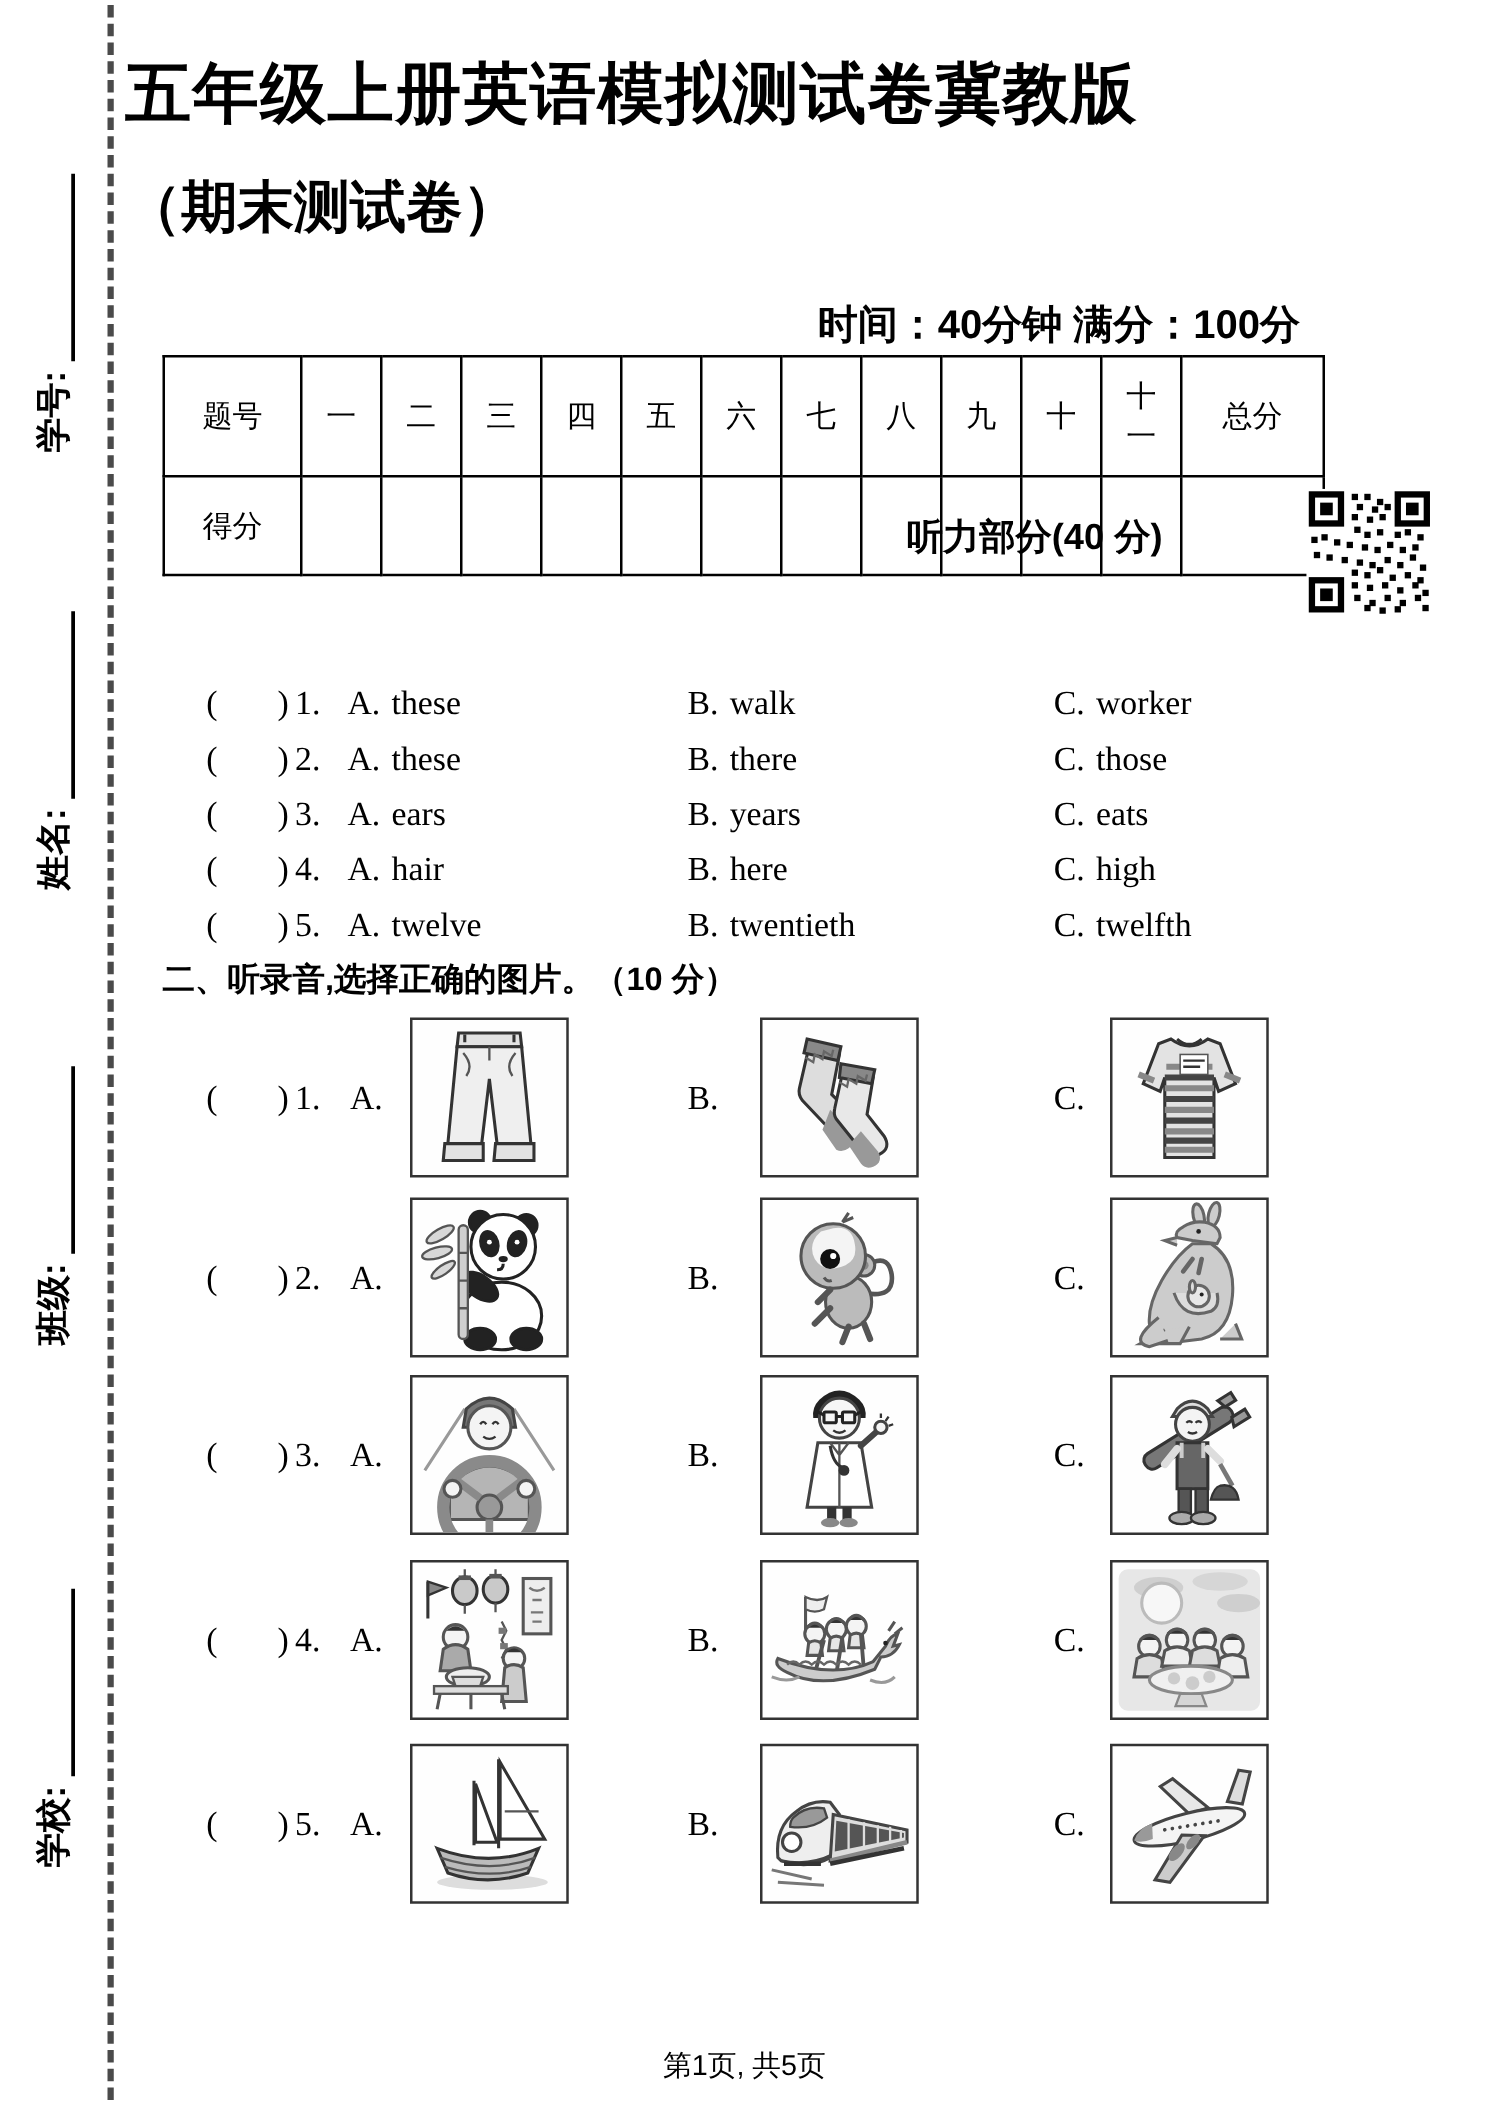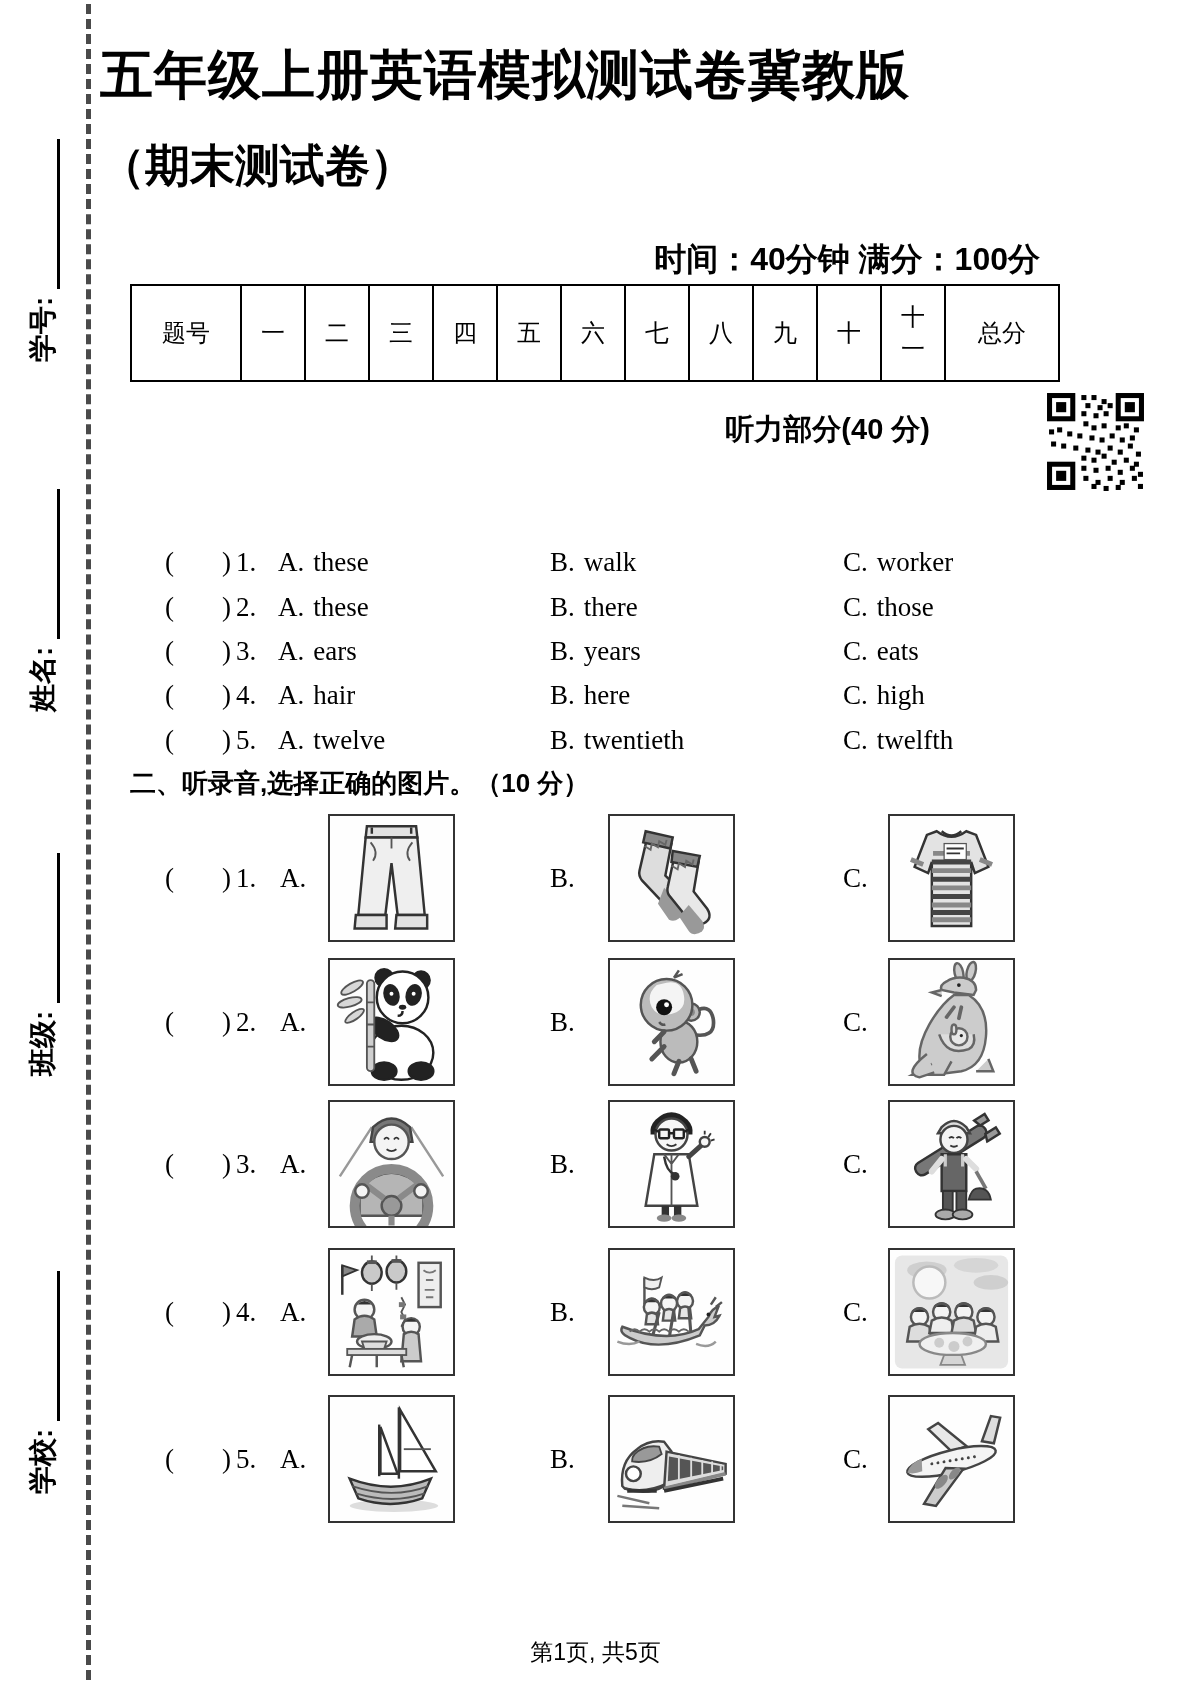--- a/index.html
+++ b/index.html
@@ -79,20 +79,35 @@
       <td>三</td>
       <td>四</td>
       <td>五</td>
       <td>六</td>
       <td>七</td>
       <td>八</td>
       <td>九</td>
       <td>十</td>
       <td>十一</td>
       <td>总分</td>
+    </tr>
+    <tr class="score">
+      <td>得分</td>
+      <td></td>
+          <td></td>
+      <td></td>
+          <td></td>
+      <td></td>
+          <td></td>
+      <td></td>
+          <td></td>
+      <td></td>
+          <td></td>
+      <td></td>
+          <td></td>
     </tr>
   </tbody>
     </table>
 
   <div class="qr">
     <svg viewBox="0 0 100 100">
       <rect width="100" height="100" fill="#fff"></rect>
       <g fill="#000">
         <rect x="2" y="2" width="28" height="28"></rect>
           <rect x="70" y="2" width="28" height="28"></rect>

